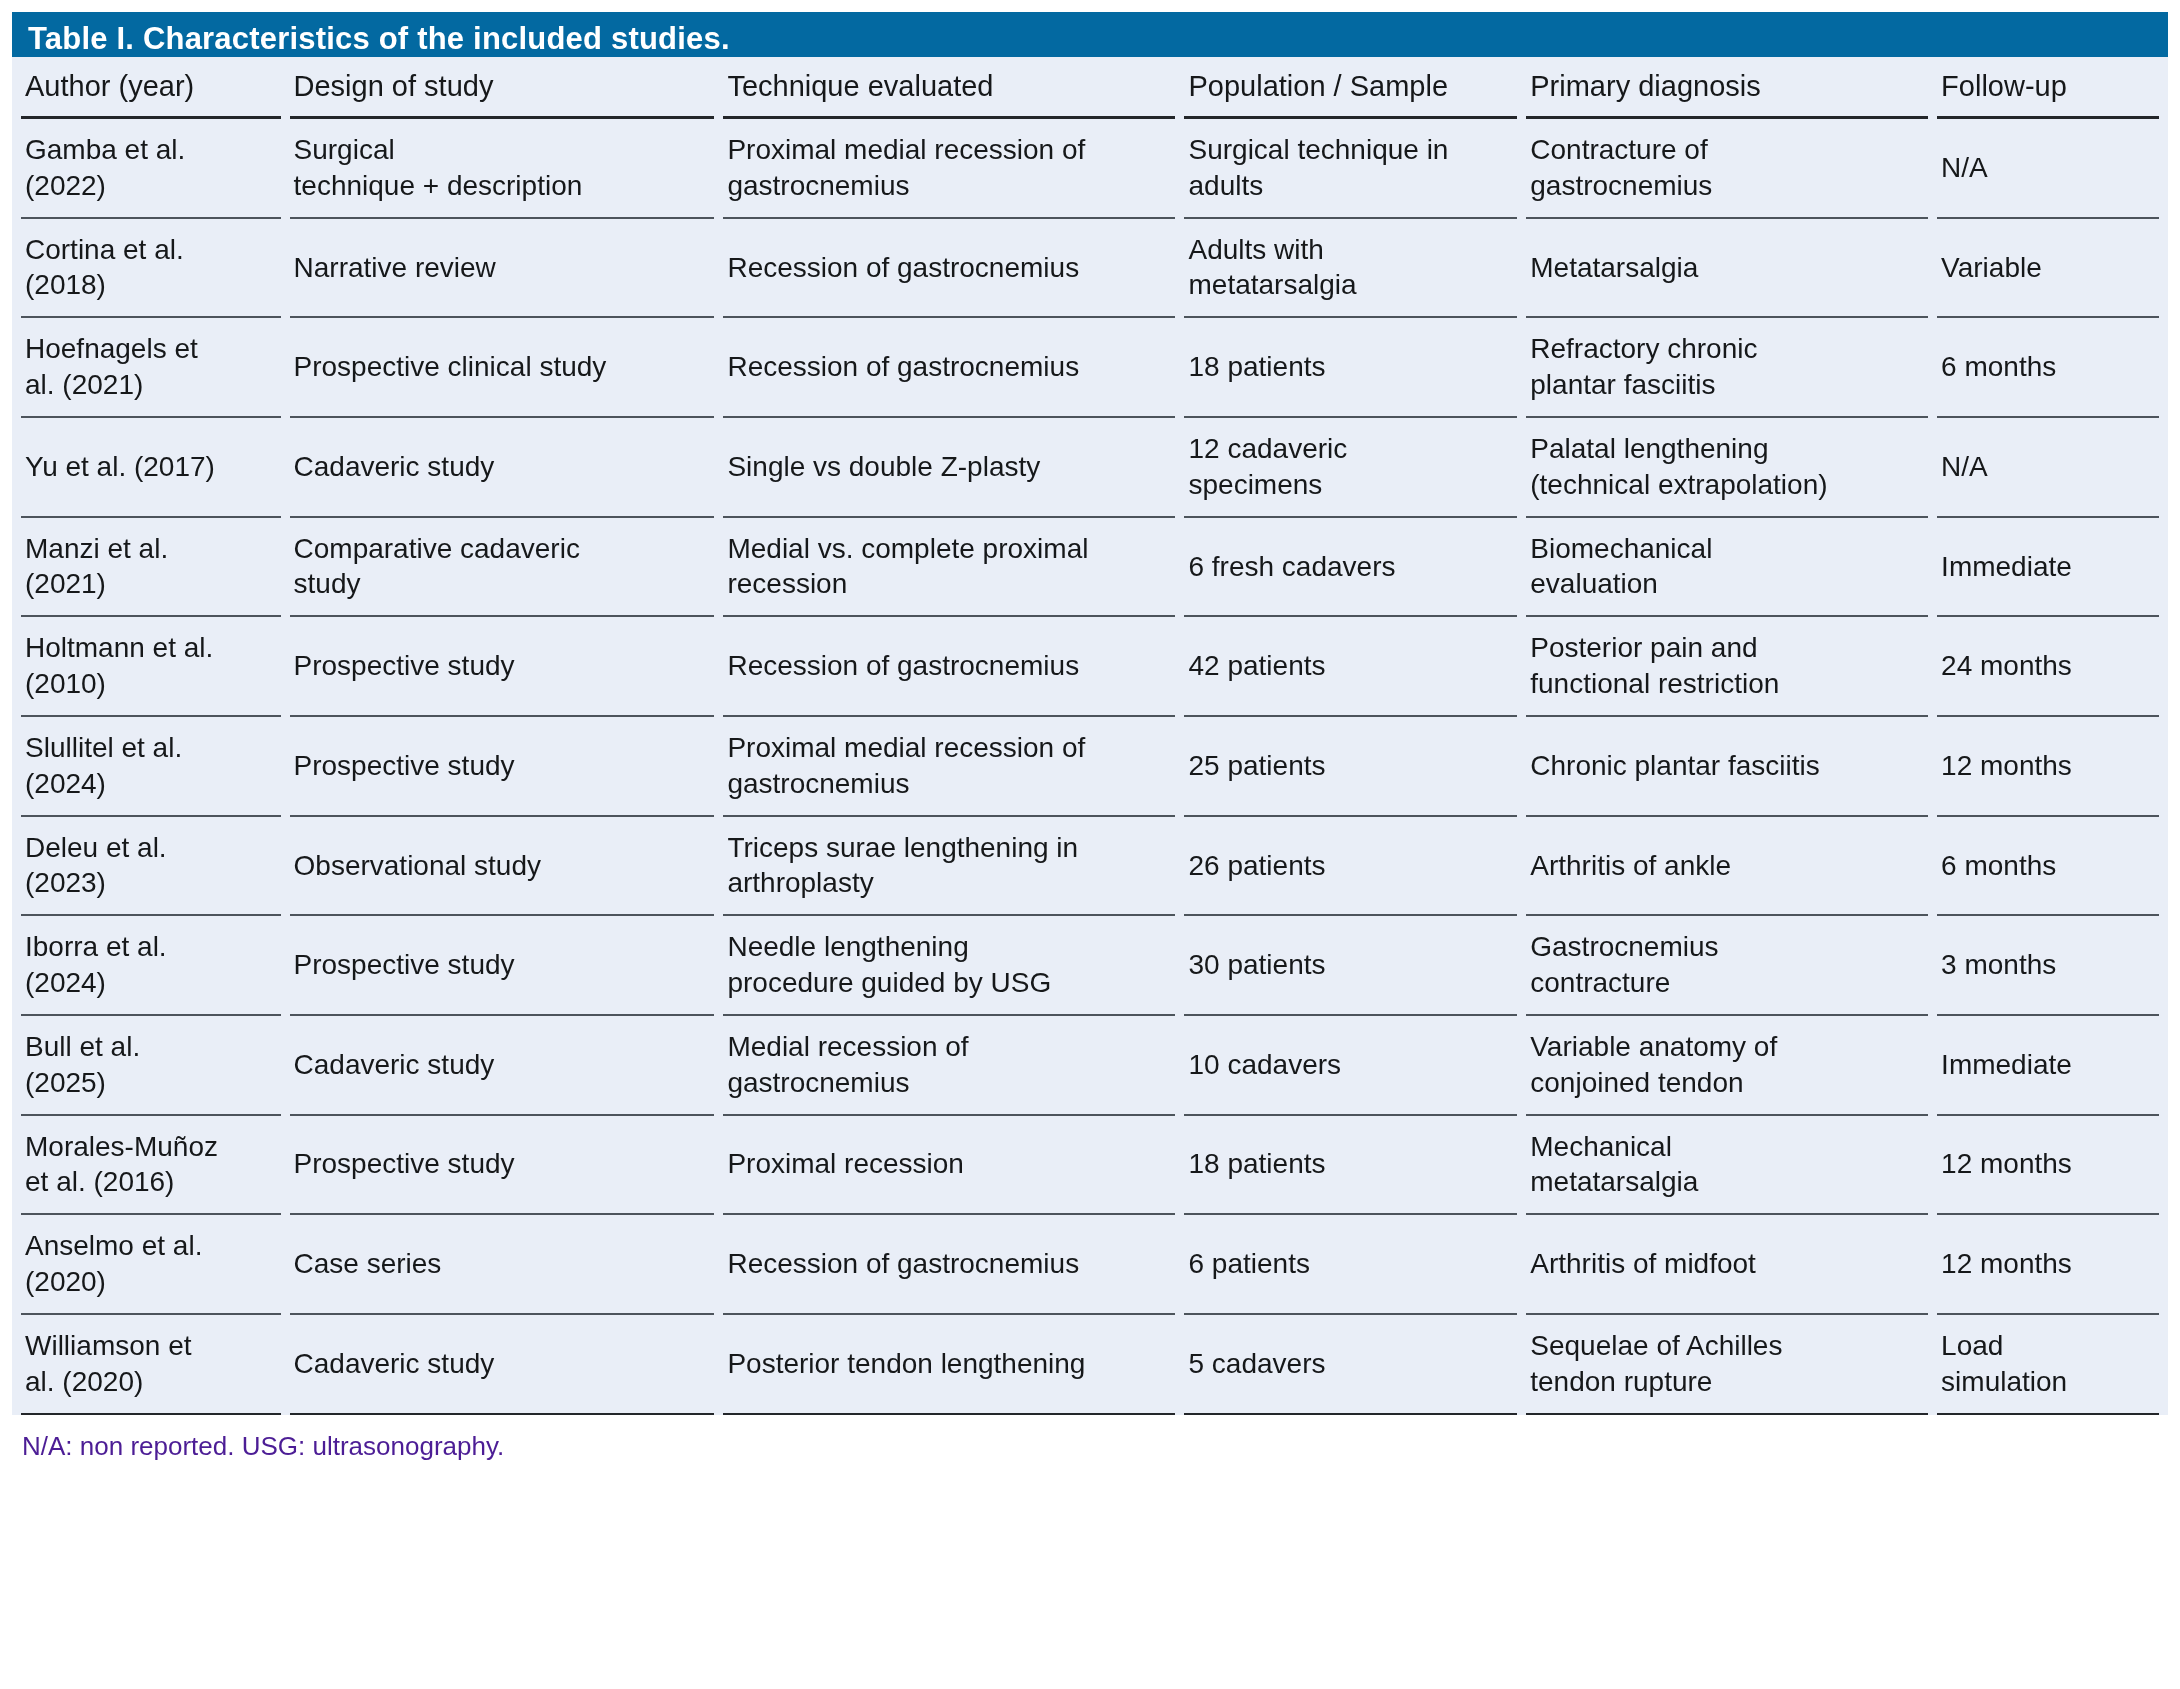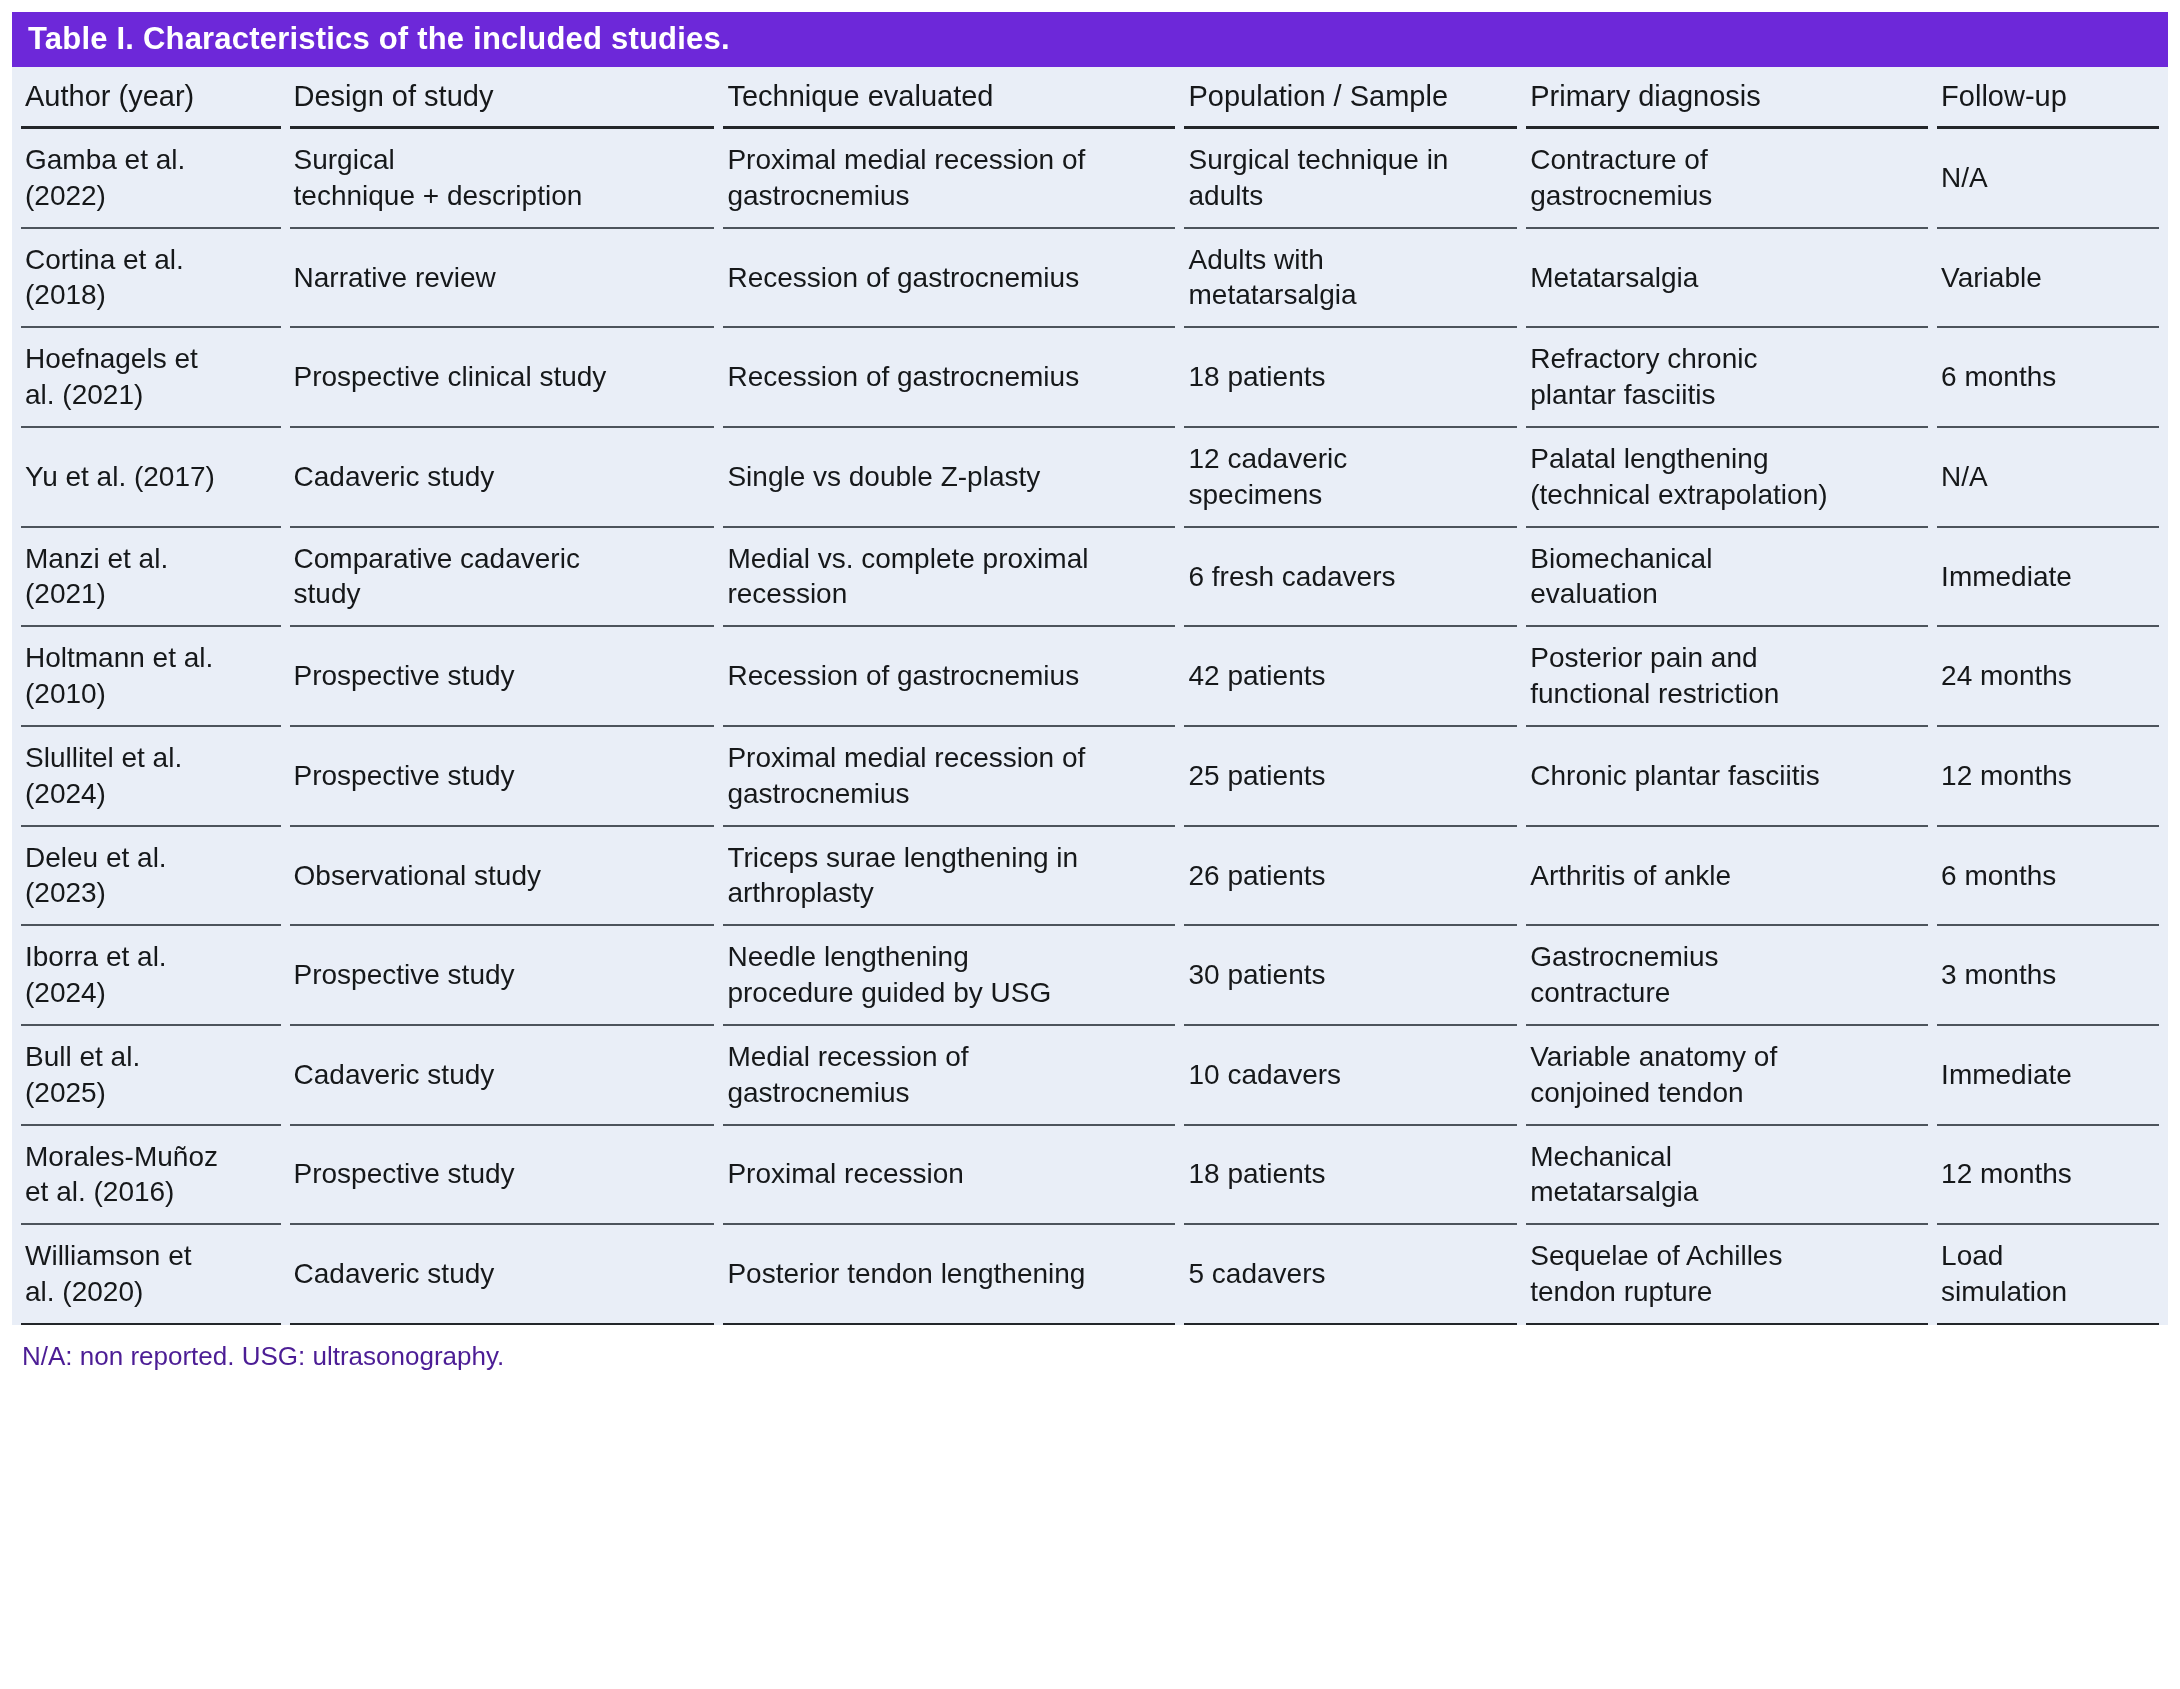--- a/index.html
+++ b/index.html
@@ -10,25 +10,25 @@
   }
   body {
     width: 2180px;
     height: 1690px;
     box-sizing: border-box;
   }
   .page {
     padding: 12px 12px 0 12px;
   }
   .title-bar {
-    background: #6d28d9;
+    background: #0369a1;
     color: #ffffff;
     font-size: 31px;
     font-weight: bold;
-    padding: 9px 16px 10px 16px;
+    padding: 9px 16px 0 16px;
     letter-spacing: 0.2px;
   }
   table.studies {
     width: 100%;
     border-collapse: separate;
     border-spacing: 9px 0;
     background: #e9eef7;
     color: #16181a;
     table-layout: fixed;
   }
@@ -199,20 +199,29 @@
           <td class="cell">Morales-Muñoz
 et al. (2016)</td>
           <td class="cell">Prospective study</td>
           <td class="cell">Proximal recession</td>
           <td class="cell">18 patients</td>
           <td class="cell">Mechanical
 metatarsalgia</td>
           <td class="cell">12 months</td>
         </tr>
         <tr class="data-row">
+          <td class="cell">Anselmo et al.
+(2020)</td>
+          <td class="cell">Case series</td>
+          <td class="cell">Recession of gastrocnemius</td>
+          <td class="cell">6 patients</td>
+          <td class="cell">Arthritis of midfoot</td>
+          <td class="cell">12 months</td>
+        </tr>
+        <tr class="data-row">
           <td class="cell">Williamson et
 al. (2020)</td>
           <td class="cell">Cadaveric study</td>
           <td class="cell">Posterior tendon lengthening</td>
           <td class="cell">5 cadavers</td>
           <td class="cell">Sequelae of Achilles
 tendon rupture</td>
           <td class="cell">Load
 simulation</td>
         </tr>

